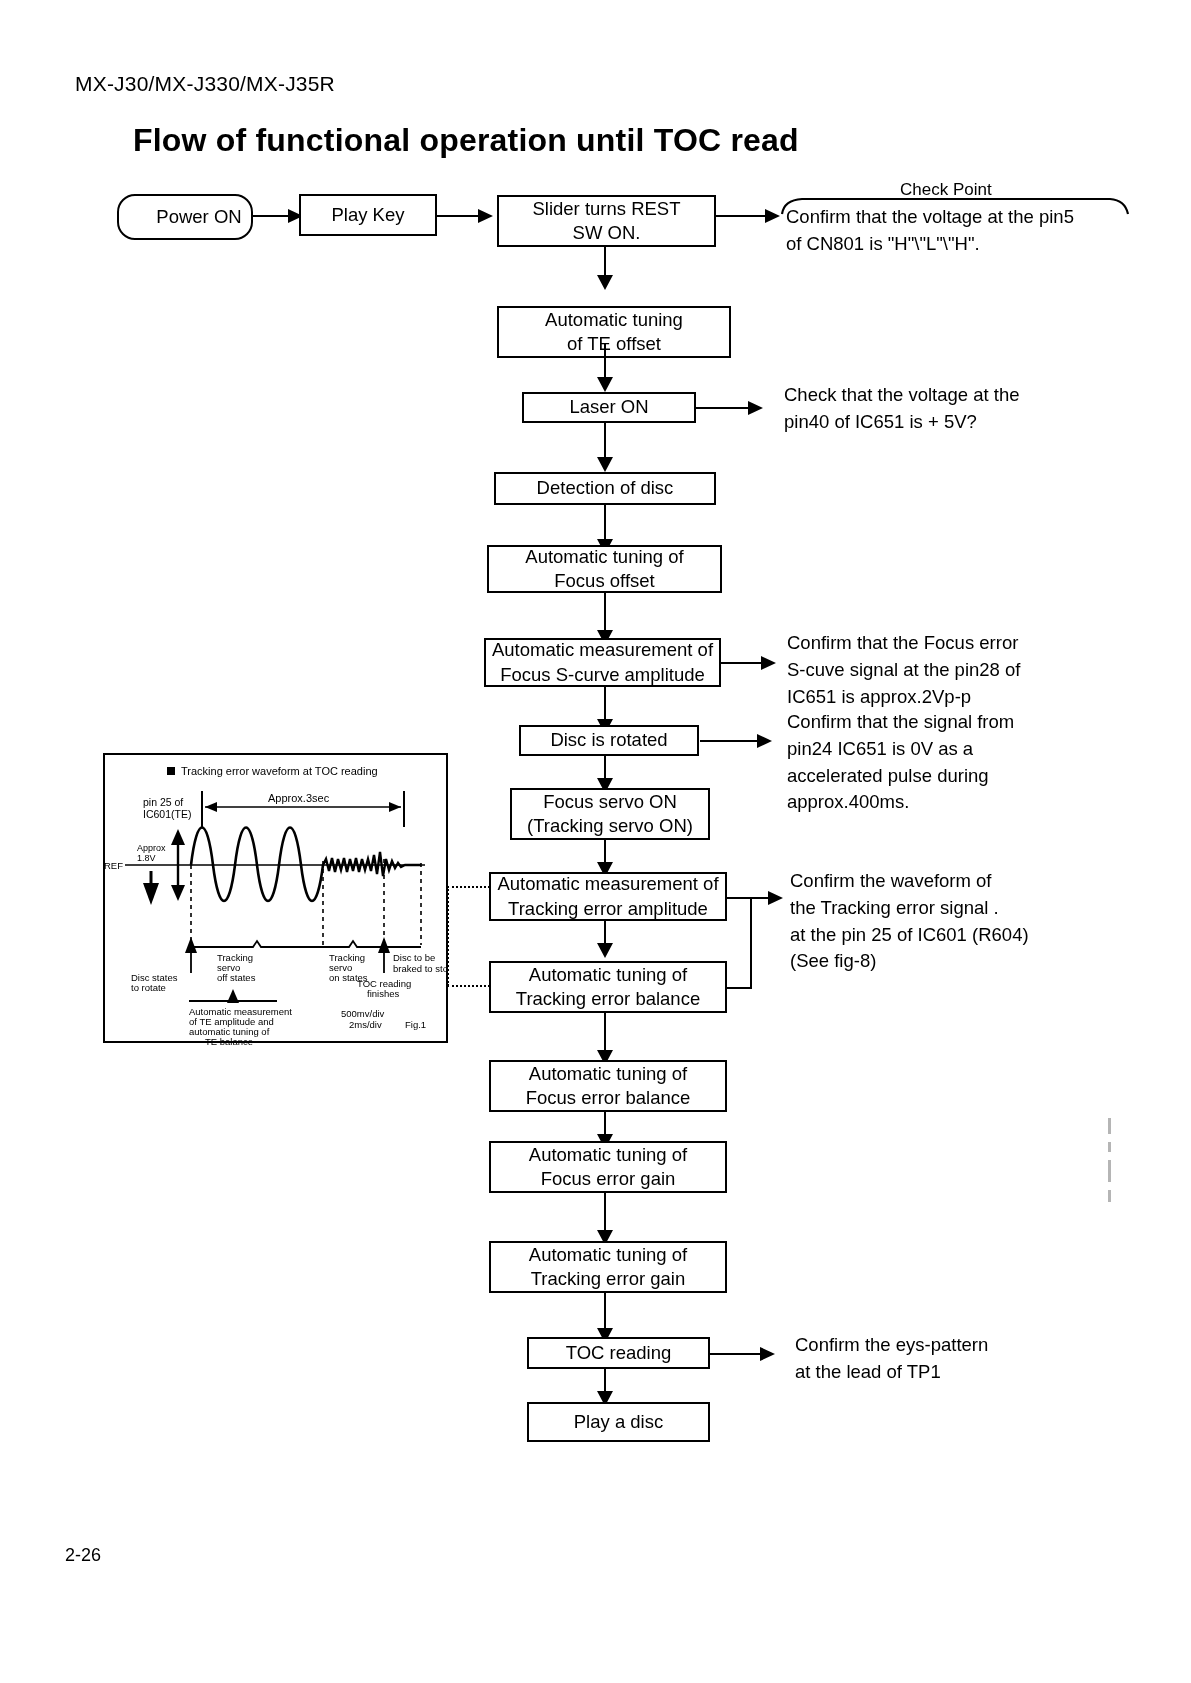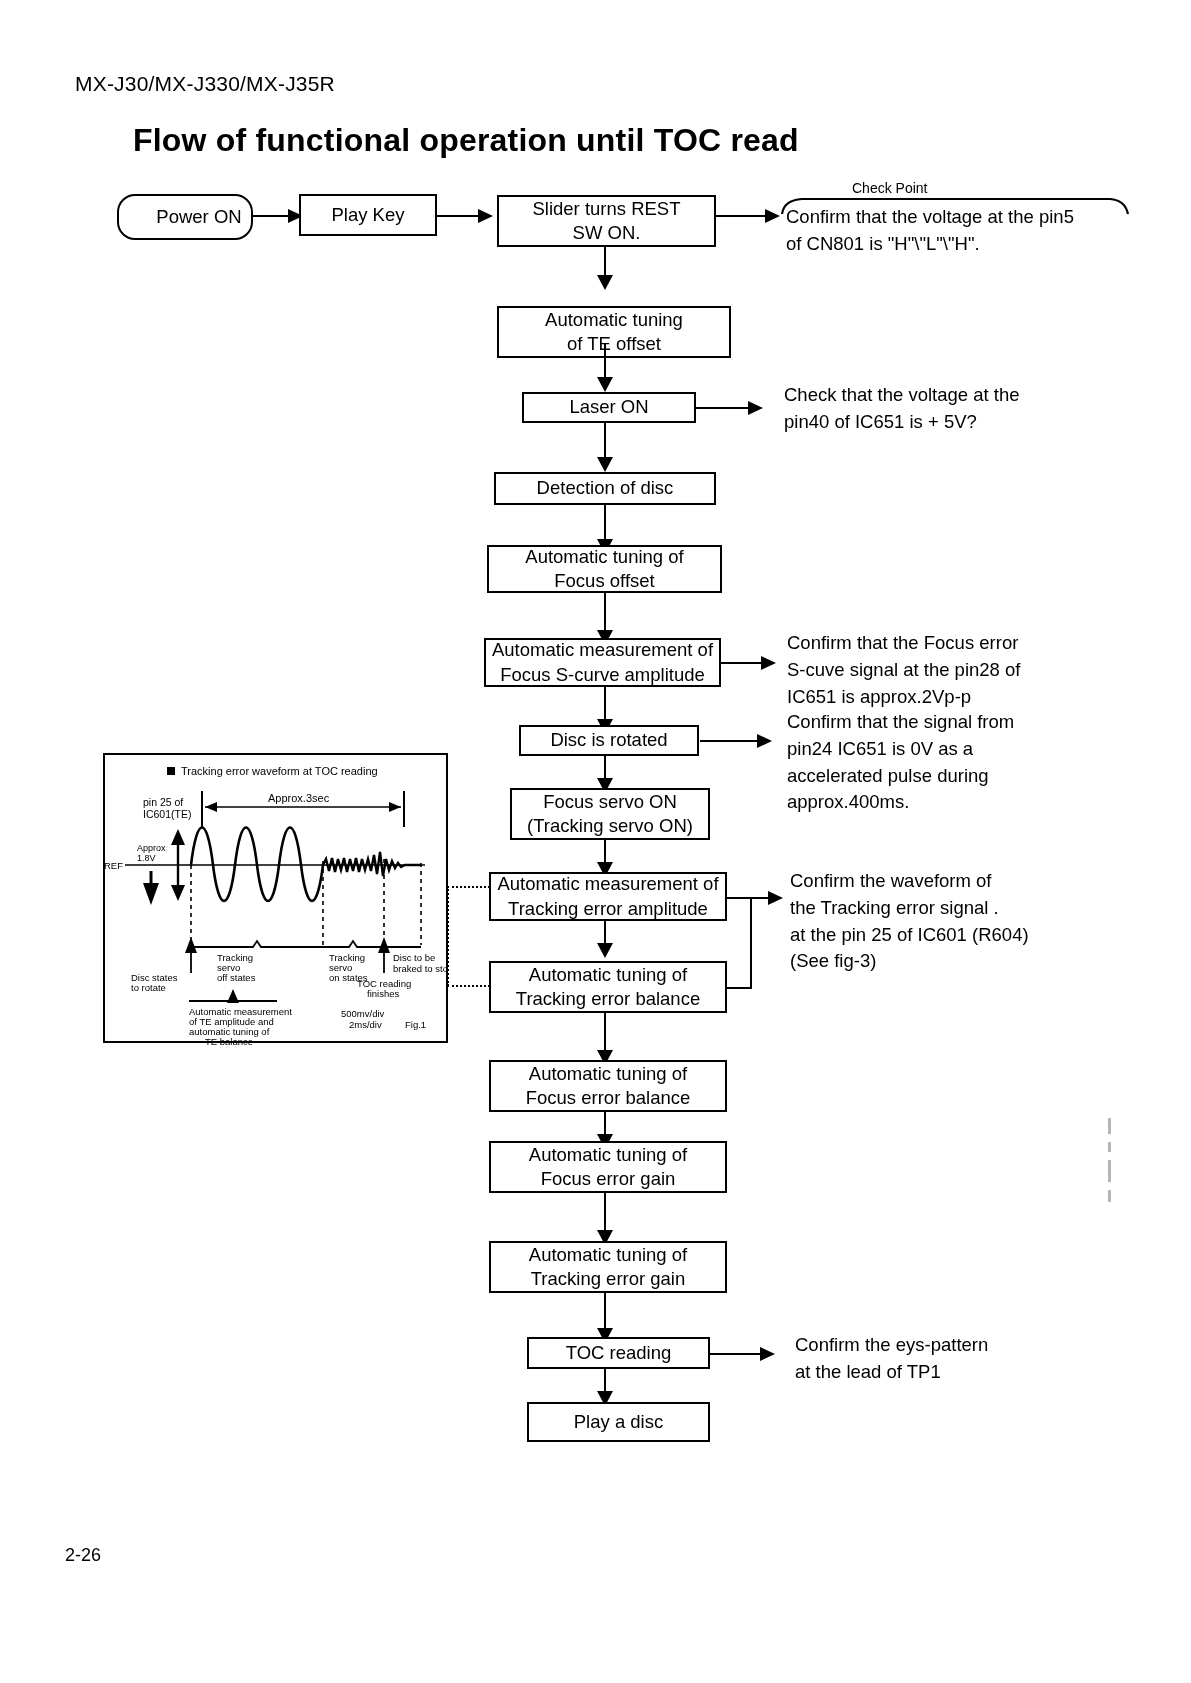--- a/index.html
+++ b/index.html
@@ -95,22 +95,23 @@
 
   
   .note {
     position: absolute;
     font-size: 18.5px;
     line-height: 1.45;
     white-space: pre-line;
   }
   .checkpoint-label {
     position: absolute;
-    font-size: 14px;
+    font-size: 17px;
     white-space: nowrap;
+    margin-left: 48px;
   }
 
   
   .inset {
     position: absolute;
     left: 103px;
     top: 753px;
     width: 345px;
     height: 290px;
     border: 2.4px solid #000;
@@ -247,21 +248,21 @@
 Tracking error amplitude</span>
   </div>
 
   <div class="hline" style="left:727px; top:897px; width:50px;"></div>
   <div class="arrow-right" style="left:768px; top:891px;"></div>
   <div class="vline" style="left:750px; top:897px; height:92px;"></div>
   <div class="hline" style="left:727px; top:987px; width:25px;"></div>
   <div class="note" style="left:790px; top:868px; width:360px;">Confirm the waveform of
 the Tracking error signal .
 at the pin 25 of IC601 (R604)
-(See fig-3)</div>
+(See fig-8)</div>
 
   <div class="vline" style="left:604px; top:921px; height:28px;"></div>
   <div class="arrow-down" style="left:597px; top:943px;"></div>
 
   <div class="node" style="left:489px; top:961px; width:238px; height:52px;">
     <span class="lbl">Automatic tuning of
 Tracking error balance</span>
   </div>
 
   <div class="dotted-link" style="left:447px; top:886px; width:43px;"></div>

